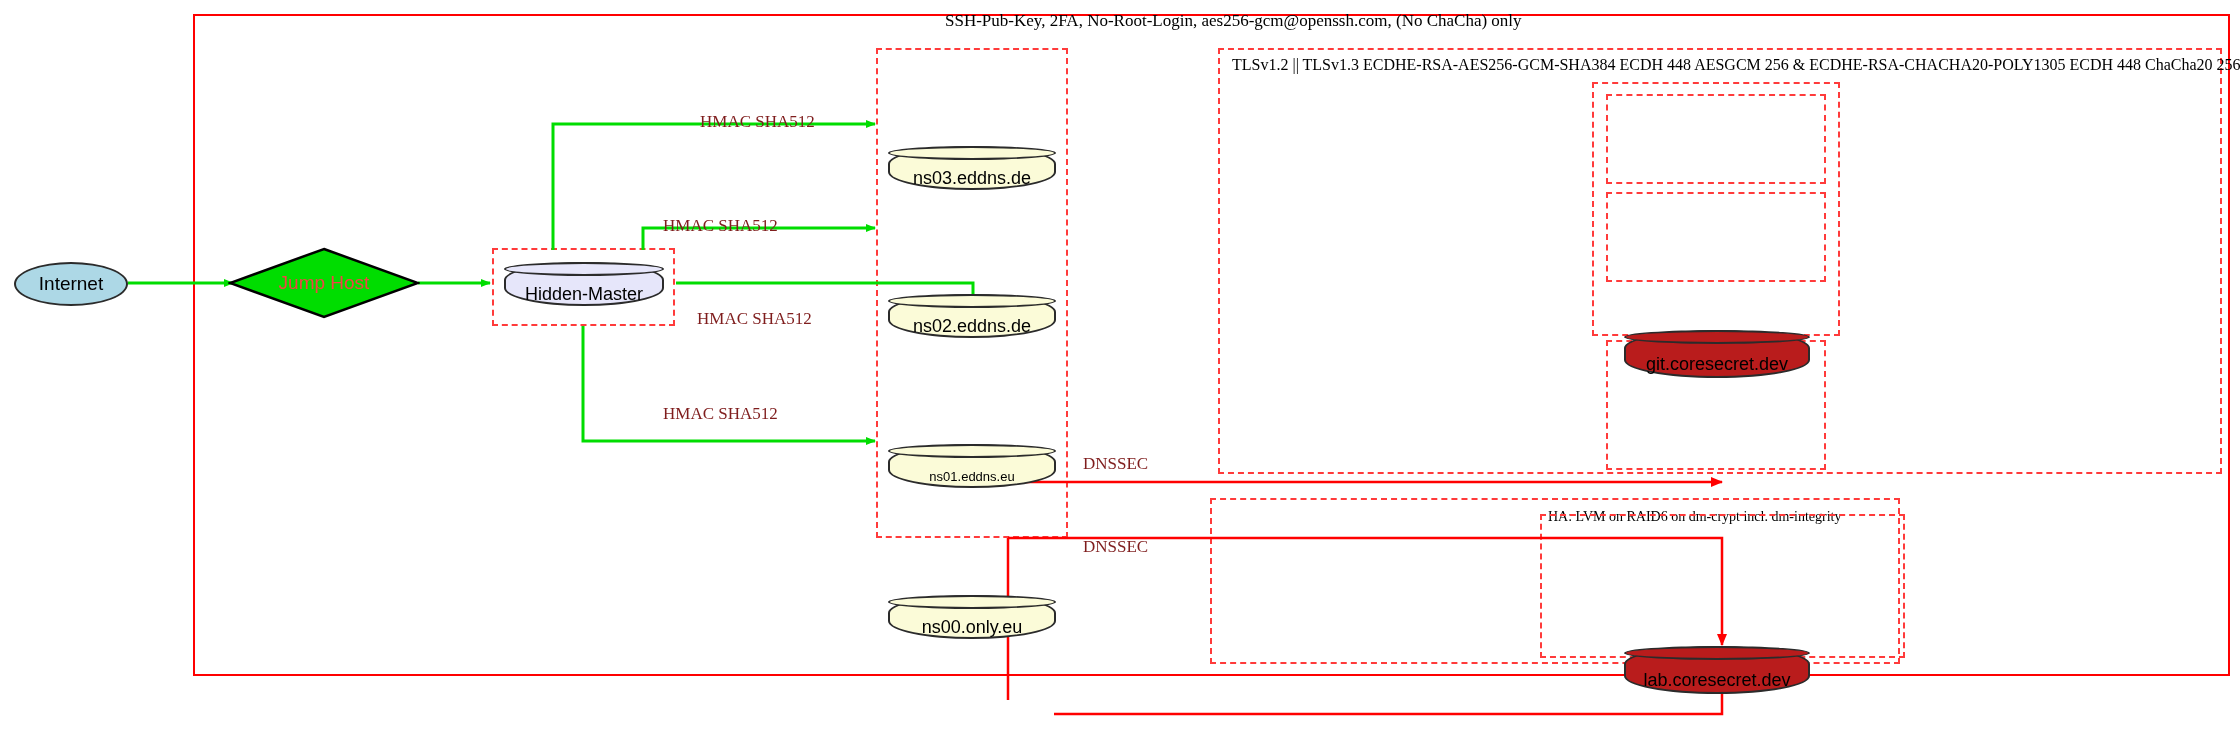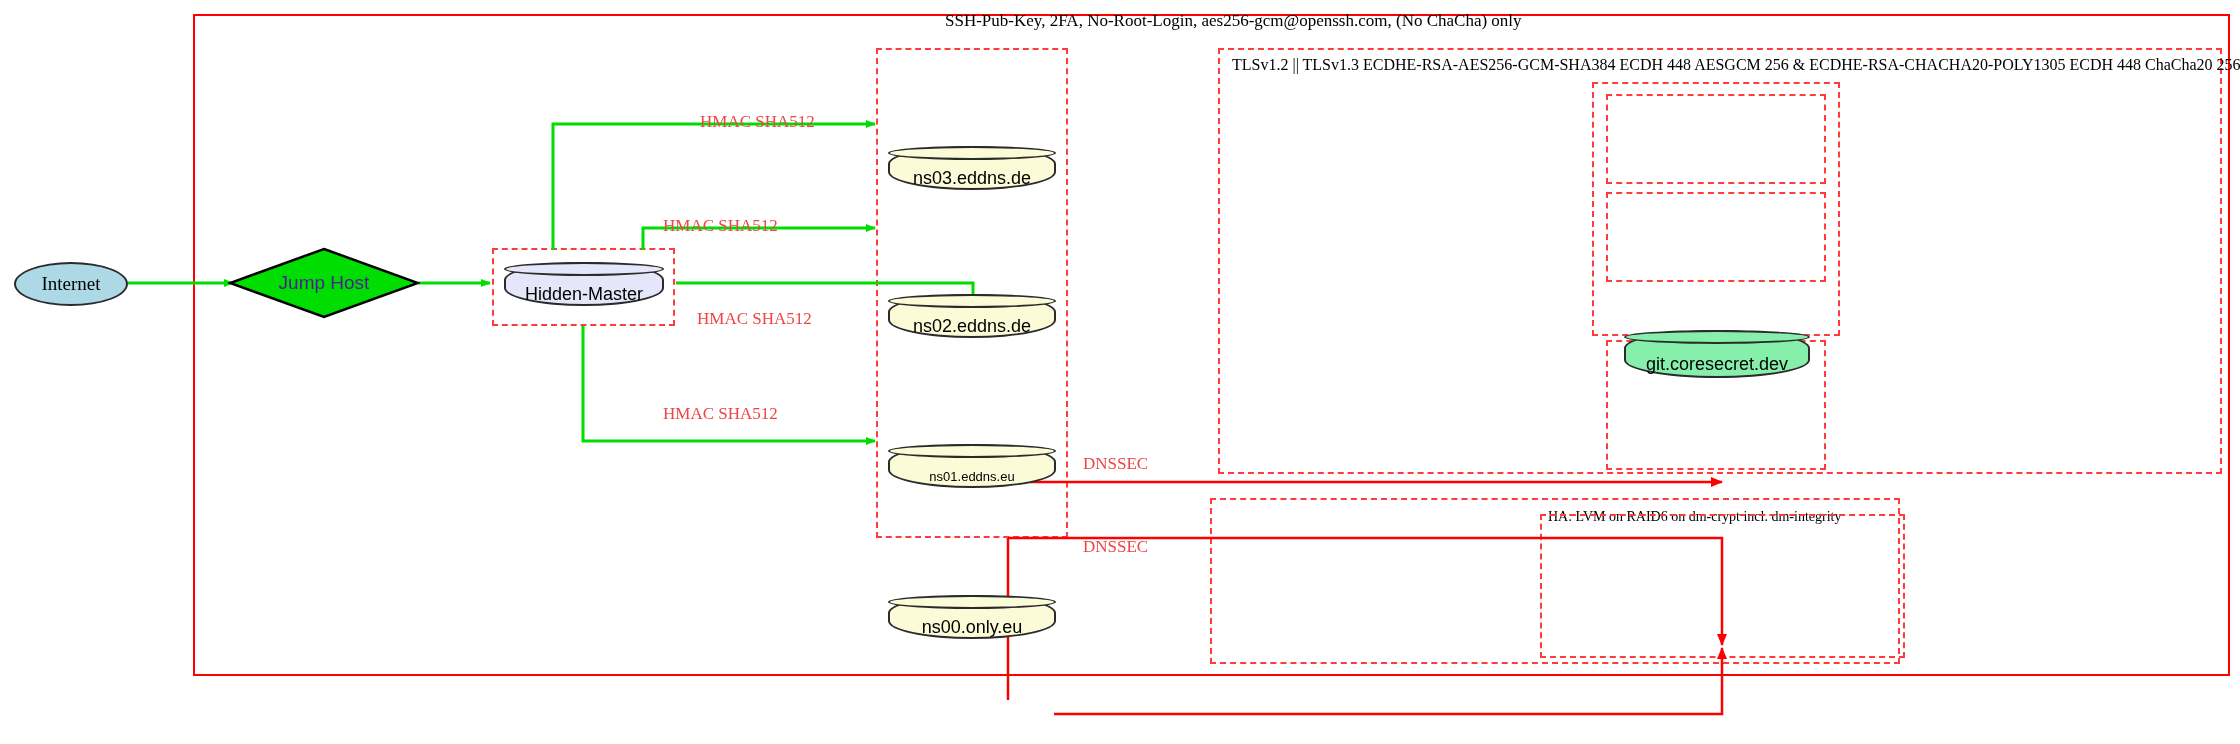--- a/index.html
+++ b/index.html
@@ -42,51 +42,51 @@
     height:14px;
     border:2px solid #2b2b2b;
     border-radius:50%/7px;
     background:inherit;
     box-sizing:border-box;
   }
   .cyl span{position:relative;z-index:2;margin-top:20px;}
 
   .cyl-yellow{background:#fbfbd8;}
   .cyl-lavender{background:#e6e6fa;}
-  .cyl-pink{background:#86efac;}
+  .cyl-pink{background:#b91c1c;}
 
   
   .ellipse{
     border:2px solid #2b2b2b;
     border-radius:50%;
     background:#add8e6;
     display:flex;align-items:center;justify-content:center;
-    font-family:Liberation Serif, serif;
+    font-family:Liberation Sans, sans-serif;
     color:#000;
     box-sizing:border-box;
   }
 
   
   .diamond-wrap{position:absolute;}
   .diamond-wrap svg{display:block;}
   .diamond-label{
     position:absolute;left:0;top:0;width:100%;height:100%;
     display:flex;align-items:center;justify-content:center;
     font-family:"Liberation Sans", sans-serif;
-    color:#4c1d95;pointer-events:none;
+    color:#ef4444;pointer-events:none;
   }
 
   
   #edges{position:absolute;left:0;top:0;width:2240px;height:744px;
          pointer-events:none;}
 
   .edge-label{
     position:absolute;
     font-family:"Liberation Serif", serif;
-    color:#ef4444;
+    color:#7f1d1d;
     white-space:nowrap;
     line-height:1;
   }
 </style>
 </head>
 <body>
 
 <div id="stage">
 
   <div class="cluster solid" style="left:193px;top:14px;width:2037px;height:662px;"></div>
@@ -179,15 +179,18 @@
   <div class="node cyl cyl-yellow" style="left:888px;top:312px;width:168px;height:44px;font-size:13px;">
     <span>ns01.eddns.eu</span>
   </div>
   <div class="node cyl cyl-yellow" style="left:888px;top:419px;width:168px;height:44px;font-size:18px;">
     <span>ns00.only.eu</span>
   </div>
 
   <div class="node cyl cyl-pink" style="left:1624px;top:110px;width:186px;height:48px;font-size:18px;">
     <span>git.coresecret.dev</span>
   </div>
+  <div class="node cyl cyl-pink" style="left:1624px;top:378px;width:186px;height:48px;font-size:18px;">
+    <span>lab.coresecret.dev</span>
+  </div>
 
 
 </div>
 
 </body></html>

